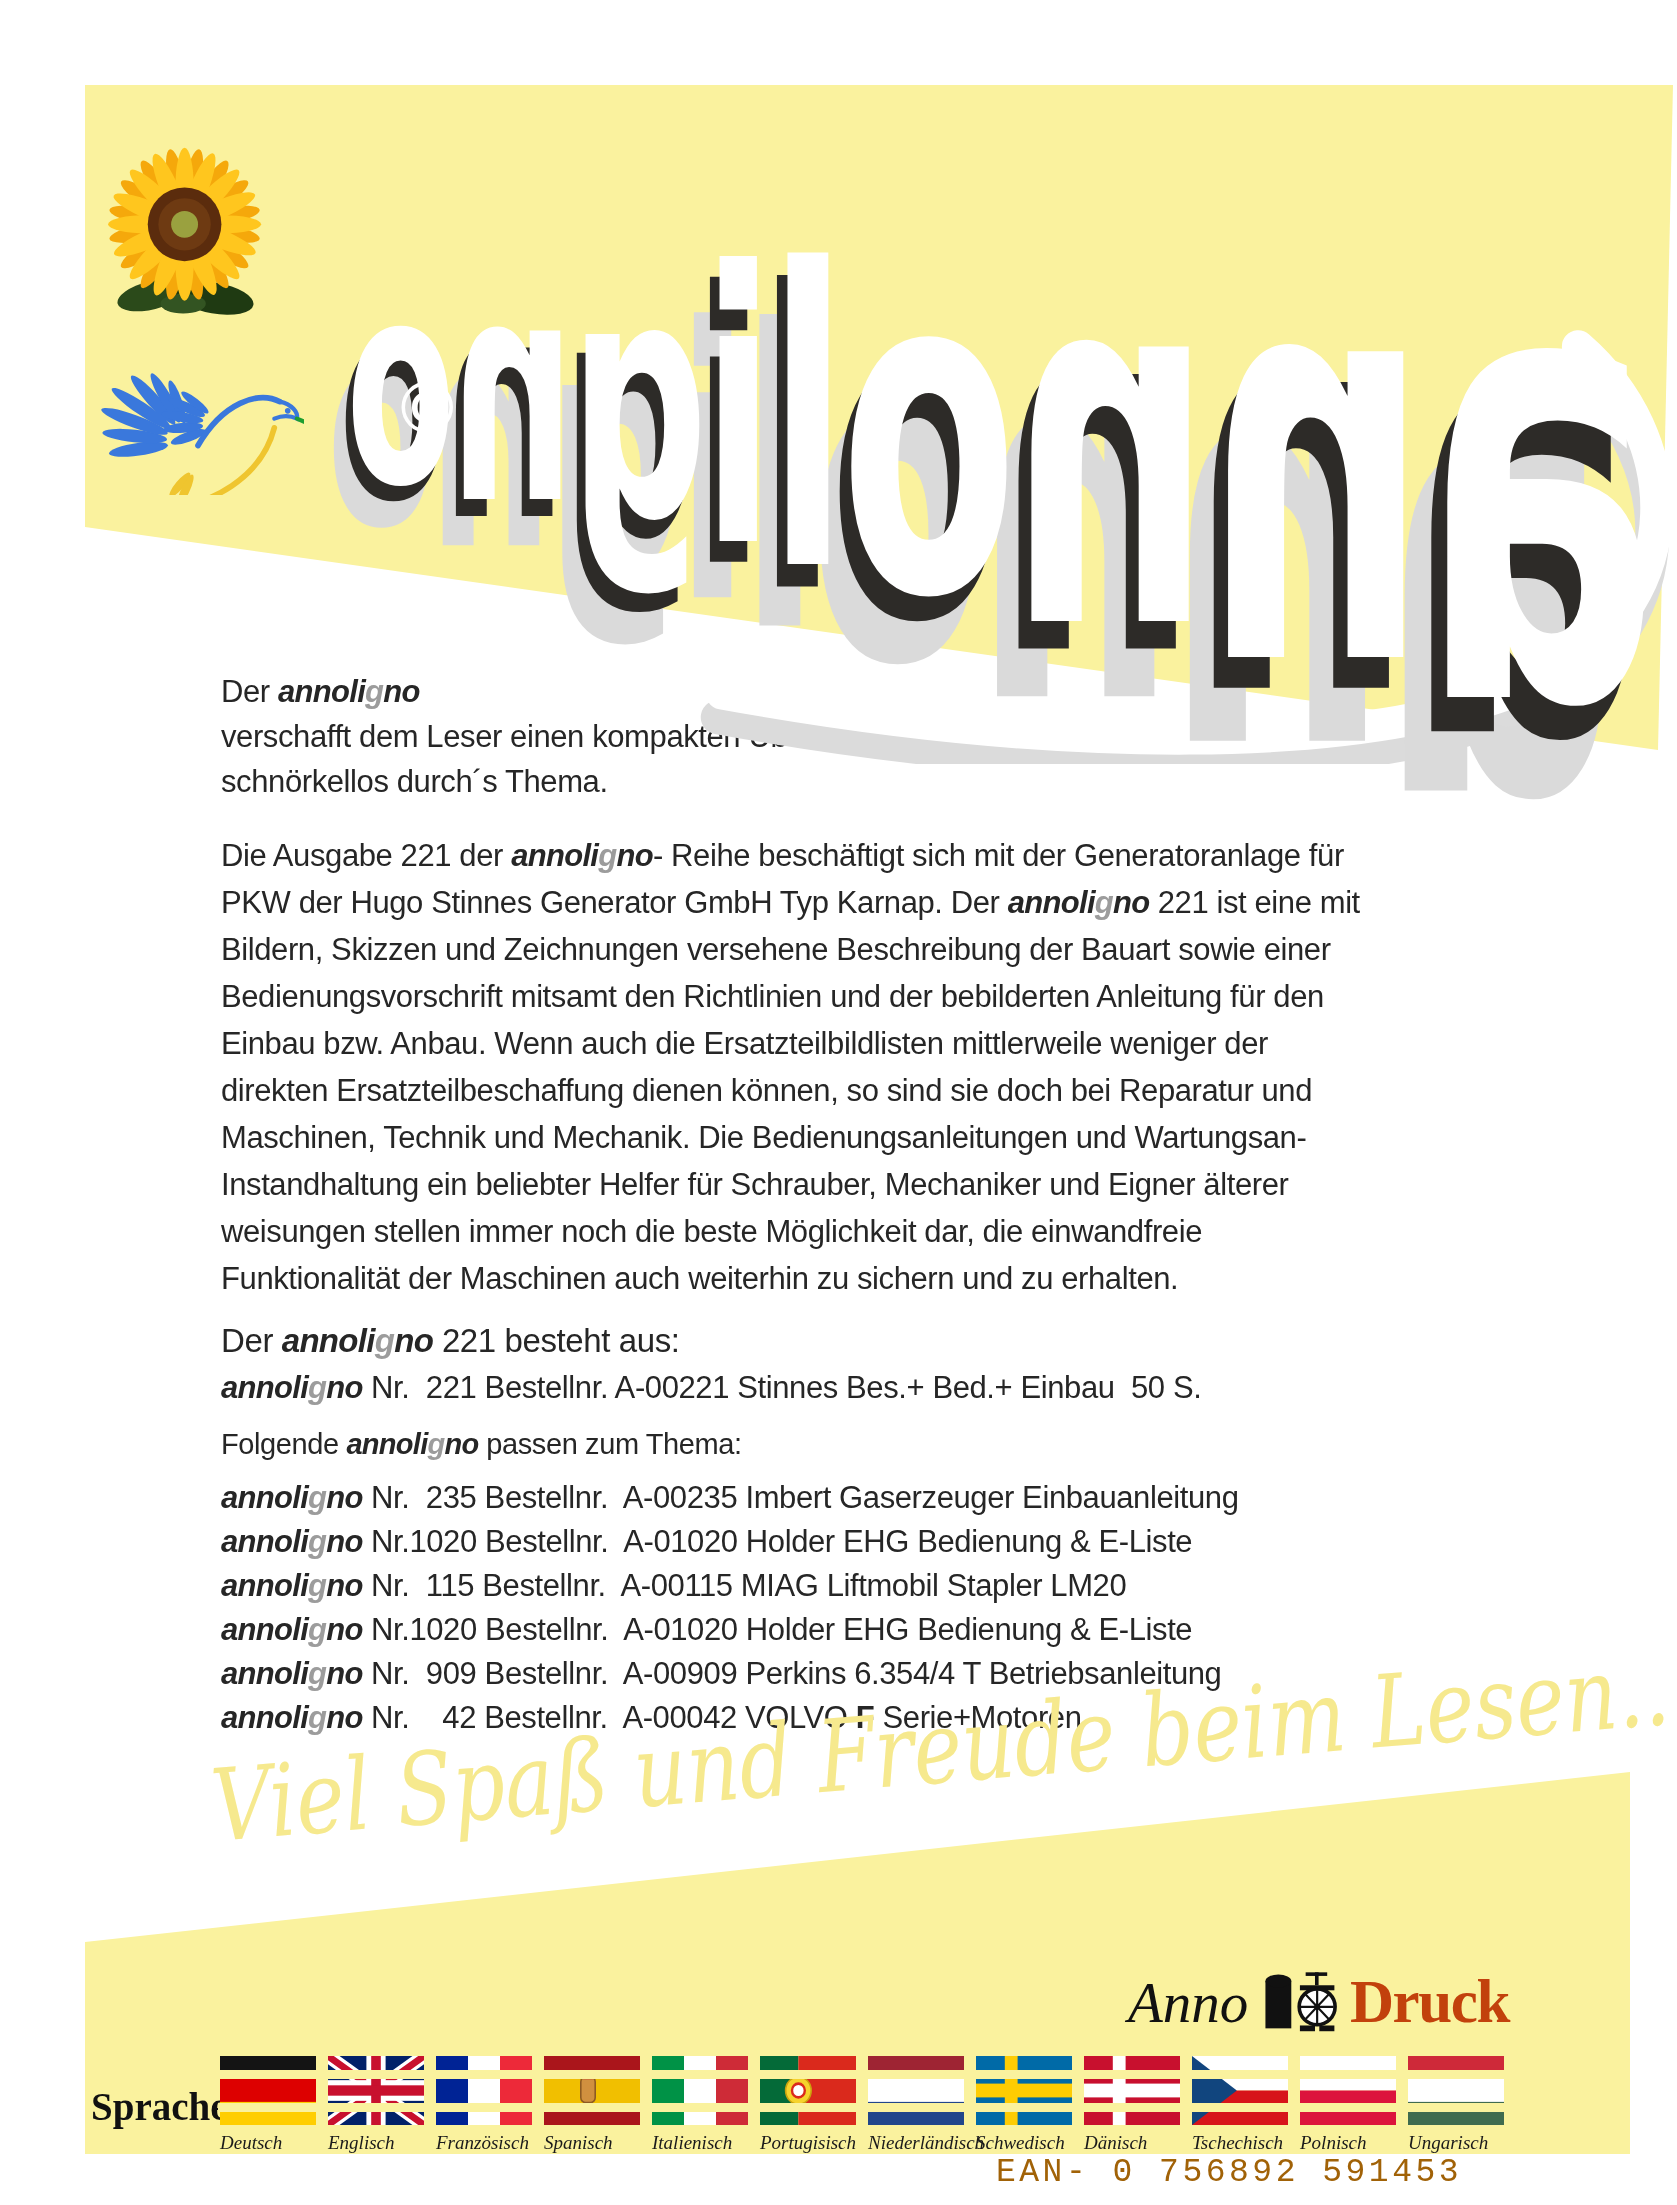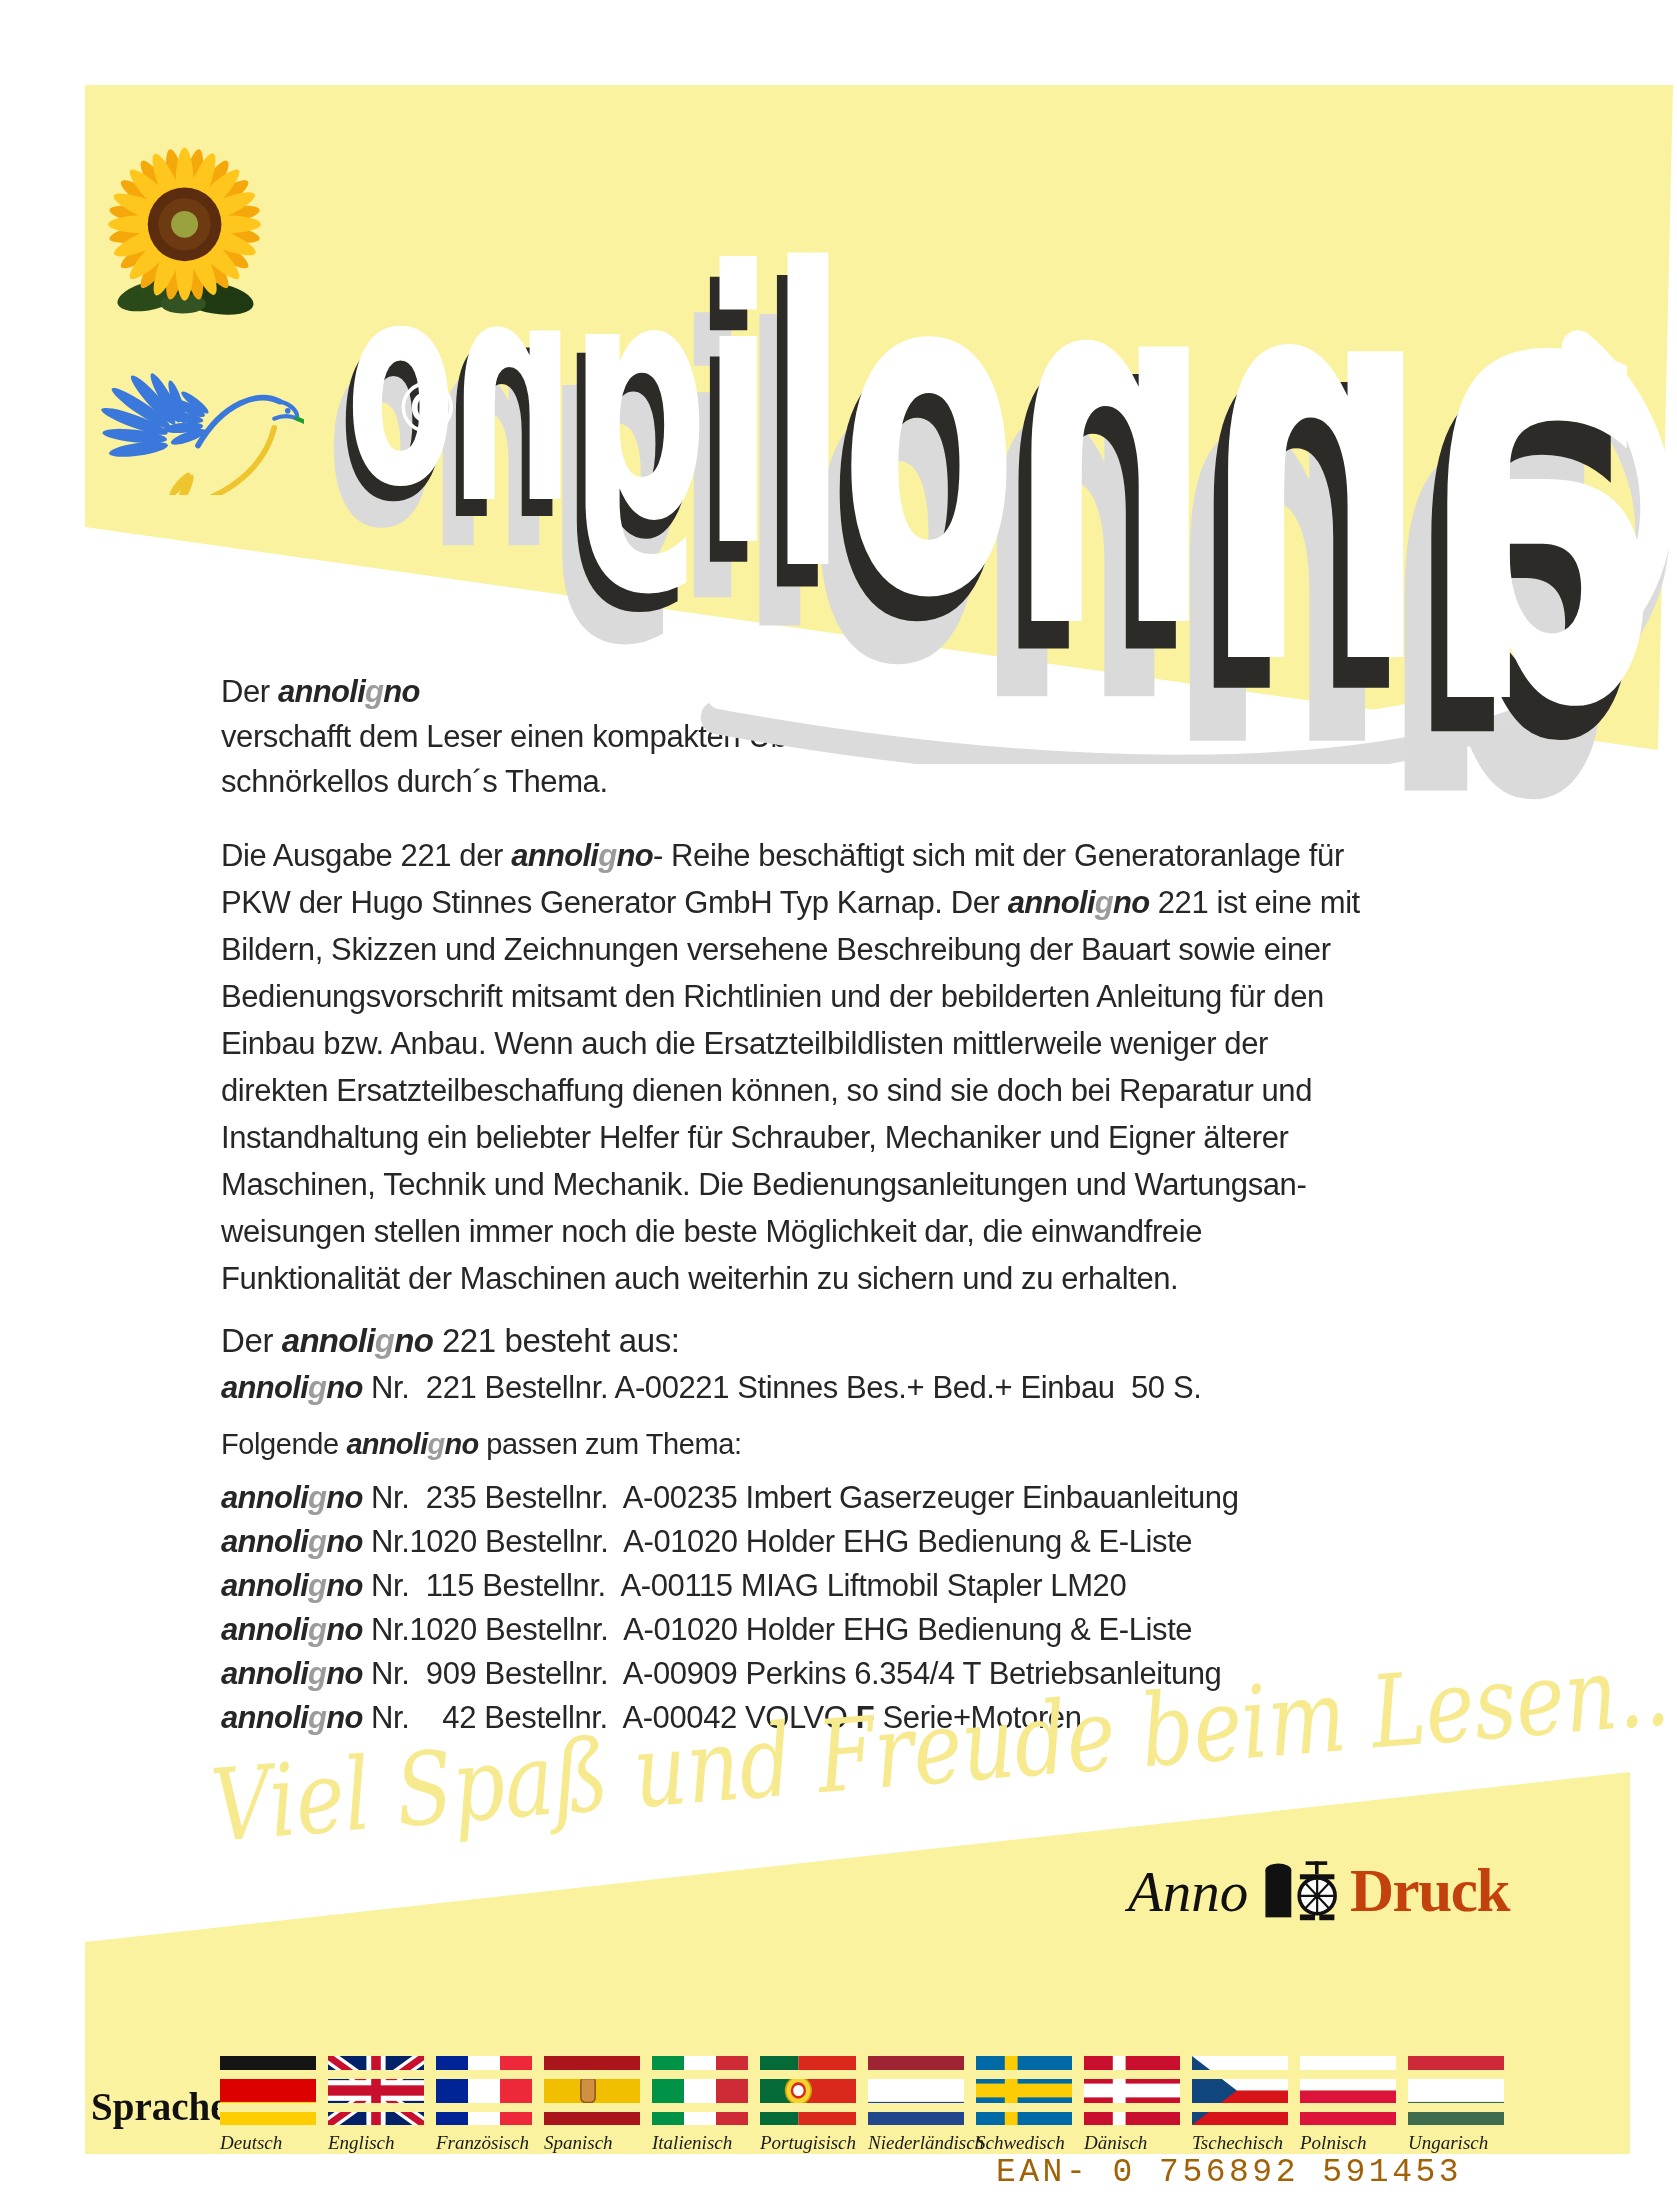--- a/index.html
+++ b/index.html
@@ -50,21 +50,21 @@
   .vbold{font-weight:bold;}
 
   
   .script{position:absolute;left:212px;top:1748px;font-family:"DejaVu Serif",serif;font-style:italic;
           font-size:100px;color:#F6E98E;white-space:nowrap;transform:rotate(-4.6deg) scaleX(0.82);
           transform-origin:0 50%;}
 
   
   .tagline{position:absolute;left:221px;top:2021px;font-family:"Liberation Serif",serif;
            font-size:39px;color:#111;}
-  .annodruck{position:absolute;left:1128px;top:1860px;display:flex;align-items:flex-end;justify-content:space-between;}
+  .annodruck{position:absolute;left:1128px;top:1971px;display:flex;align-items:flex-end;justify-content:space-between;}
   .anno{font-family:"Liberation Serif",serif;font-style:italic;font-size:57px;line-height:61px;color:#111;}
   .press{width:79px;height:61px;margin:0 7px 0 15.6px;}
   .druck{font-family:"Liberation Serif",serif;font-weight:bold;font-size:61px;line-height:62px;
          letter-spacing:-1.4px;color:#c2410c;}
   .sprache{position:absolute;left:91px;top:2084px;font-family:"Liberation Serif",serif;
            font-weight:bold;font-size:39px;color:#111;}
   .flags{position:absolute;left:220px;top:2056px;display:flex;font-style:italic;}
   .cell{width:108px;}
   .fwrap{position:relative;width:96px;height:69px;}
   .fwrap svg{position:absolute;left:0;top:0;width:96px;height:69px;}
@@ -195,22 +195,22 @@
     <div class="line">schnörkellos durch´s Thema.</div>
   </div>
 
   <div class="p main">
     <div class="line"><span>Die Ausgabe 221 der </span><span class="brand"><span>annoli</span><span class="g">g</span><span>no</span></span><span>- Reihe beschäftigt sich mit der Generatoranlage für</span></div>
     <div class="line"><span>PKW der Hugo Stinnes Generator GmbH Typ Karnap. Der </span><span class="brand"><span>annoli</span><span class="g">g</span><span>no</span></span><span> 221 ist eine mit</span></div>
     <div class="line">Bildern, Skizzen und Zeichnungen versehene Beschreibung der Bauart sowie einer</div>
     <div class="line">Bedienungsvorschrift mitsamt den Richtlinien und der bebilderten Anleitung für den</div>
     <div class="line">Einbau bzw. Anbau. Wenn auch die Ersatzteilbildlisten mittlerweile weniger der</div>
     <div class="line">direkten Ersatzteilbeschaffung dienen können, so sind sie doch bei Reparatur und</div>
+    <div class="line">Maschinen, Technik und Mechanik. Die Bedienungsanleitungen und Wartungsan-</div>
     <div class="line">Instandhaltung ein beliebter Helfer für Schrauber, Mechaniker und Eigner älterer</div>
-    <div class="line">Maschinen, Technik und Mechanik. Die Bedienungsanleitungen und Wartungsan-</div>
     <div class="line">weisungen stellen immer noch die beste Möglichkeit dar, die einwandfreie</div>
     <div class="line">Funktionalität der Maschinen auch weiterhin zu sichern und zu erhalten.</div>
   </div>
 
   <div class="p besteht-h">
     <div class="line"><span>Der </span><span class="brand"><span>annoli</span><span class="g">g</span><span>no</span></span><span> 221 besteht aus:</span></div>
   </div>
   <div class="p besteht-item">
     <div class="line"><span class="brand"><span>annoli</span><span class="g">g</span><span>no</span></span><span> Nr.  221 Bestellnr. A-00221 Stinnes Bes.+ Bed.+ Einbau  50 S.</span></div>
   </div>

